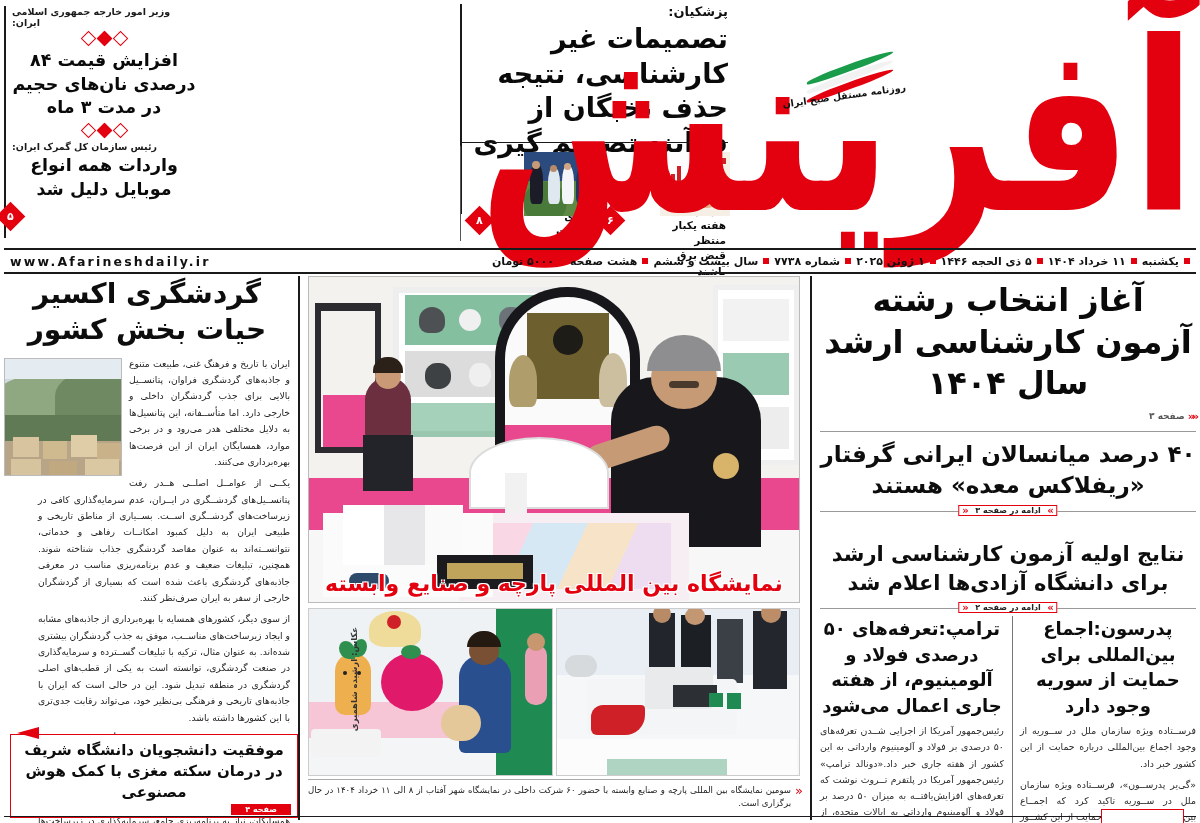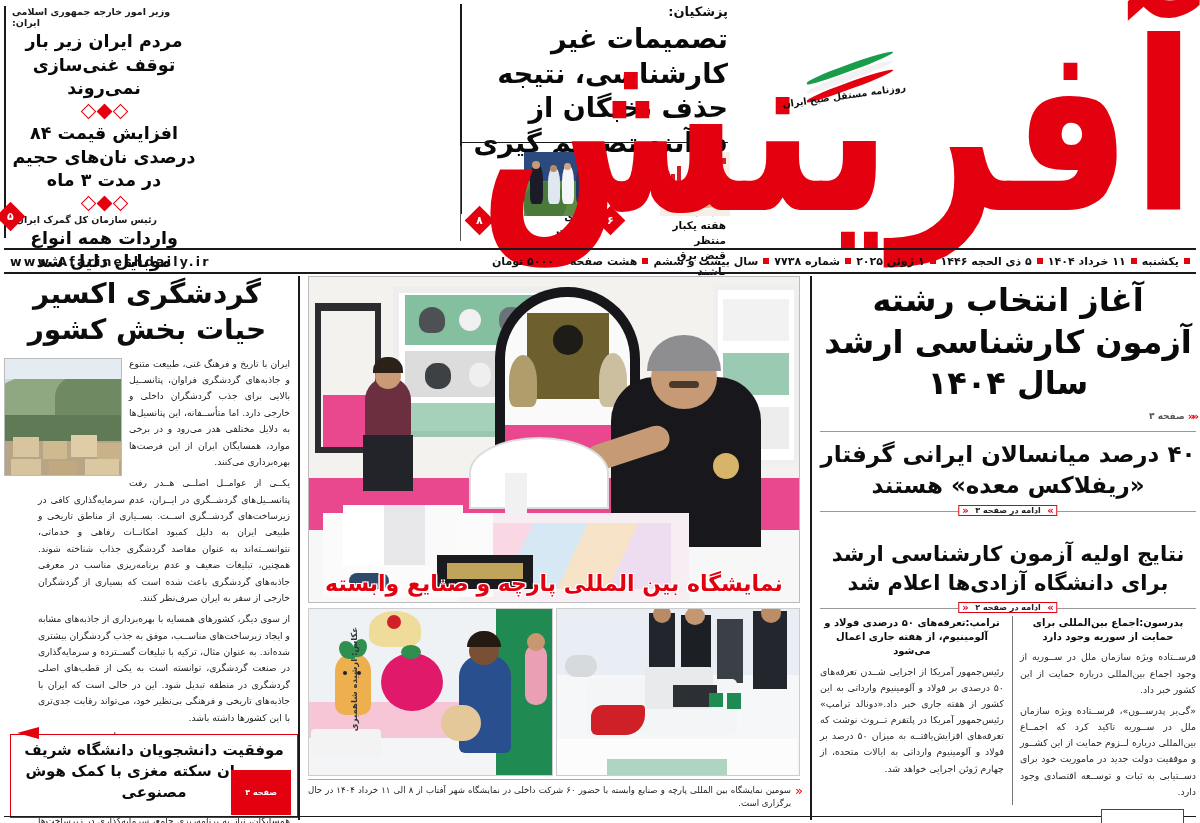--- a/index.html
+++ b/index.html
@@ -377,21 +377,21 @@
     gap: 8px;
     margin-top: 6px;
     direction: rtl;
   }
   .tc {
     width: 50%;
     direction: rtl;
   }
   .tc:first-child { border-left: 1px solid #777; padding-left: 7px; }
   .tc-head {
-    font-size: 10px;
+    font-size: 18px;
     font-weight: bold;
     line-height: 1.42;
     text-align: center;
     margin-bottom: 5px;
     letter-spacing: -0.3px;
   }
   .tc-body p {
     font-size: 9.4px;
     line-height: 1.72;
     text-align: justify;
@@ -527,21 +527,21 @@
     letter-spacing: -0.3px;
   }
   .ed-box-badge {
     position: absolute;
     right: 6px;
     bottom: 2px;
     background: #e3000f;
     color: #fff;
     font-size: 8px;
     font-weight: bold;
-    padding: 18px 14px;
+    padding: 1px 14px;
   }
   .ed-box-arrow {
     position: absolute;
     left: 6px;
     top: -8px;
     width: 0; height: 0;
     border-top: 6px solid transparent;
     border-bottom: 6px solid transparent;
     border-right: 22px solid #e3000f;
   }
@@ -573,21 +573,20 @@
 </style>
 </head>
 <body>
 
 <div class="page">
 
   <div class="masthead-zone">
 
     <div class="left-rail">
       <div class="rail-kicker">وزیر امور خارجه جمهوری اسلامی ایران:</div>
-      <div class="rail-title">مردم ایران زیر بار توقف غنی‌سازی نمی‌روند</div>
       <div class="diamonds">
         <span class="dm"></span>
         <span class="dm filled"></span>
         <span class="dm"></span>
       </div>
       <div class="rail-title">افزایش قیمت ۸۴ درصدی نان‌های حجیم در مدت ۳ ماه</div>
       <div class="diamonds">
         <span class="dm"></span>
         <span class="dm filled"></span>
         <span class="dm"></span>

